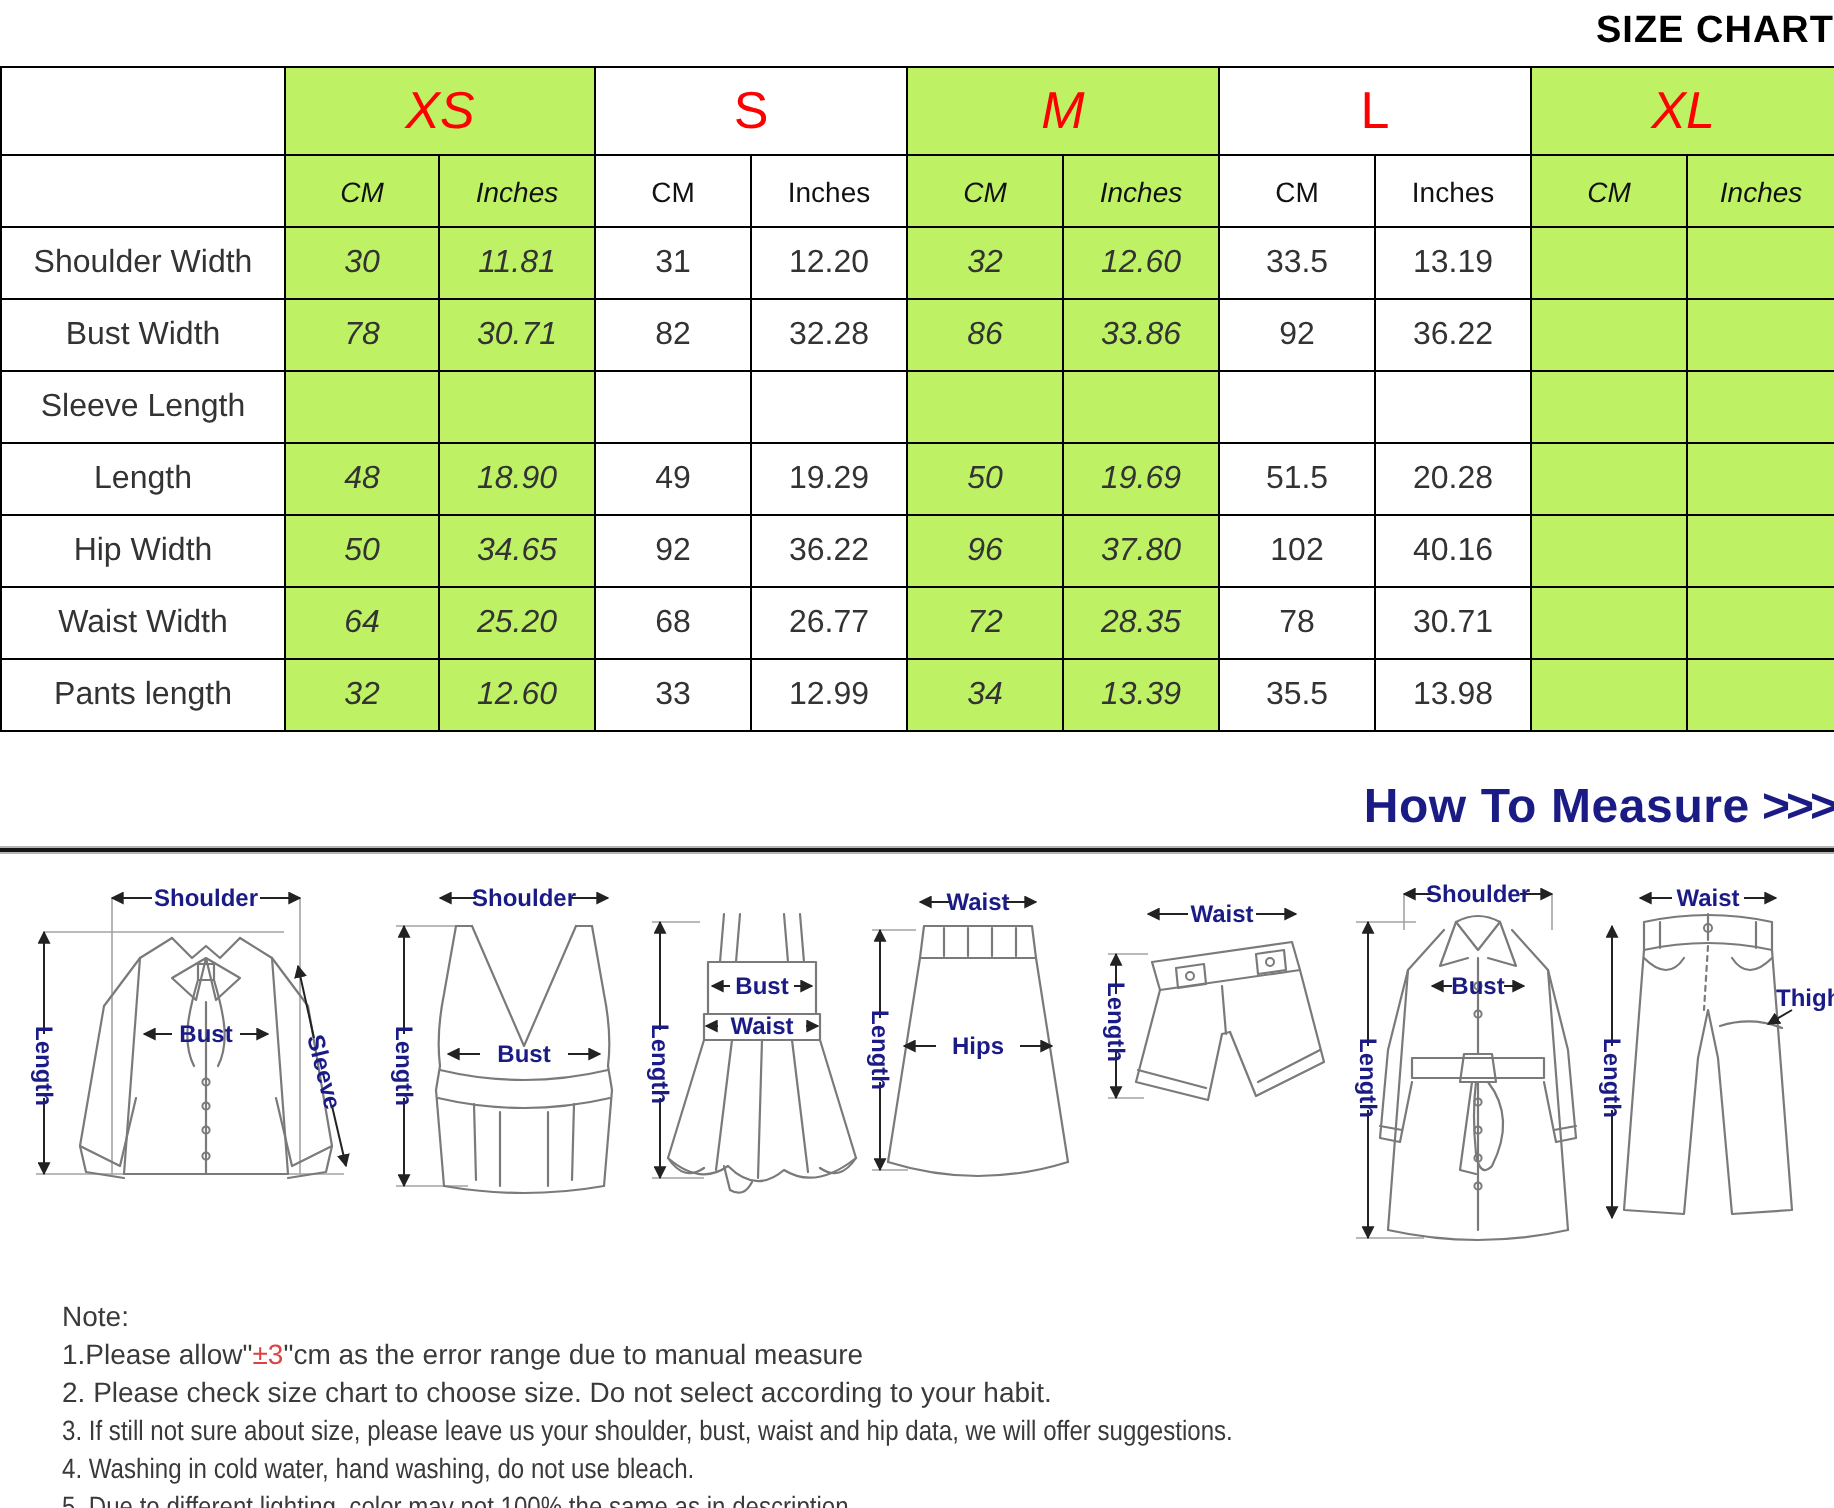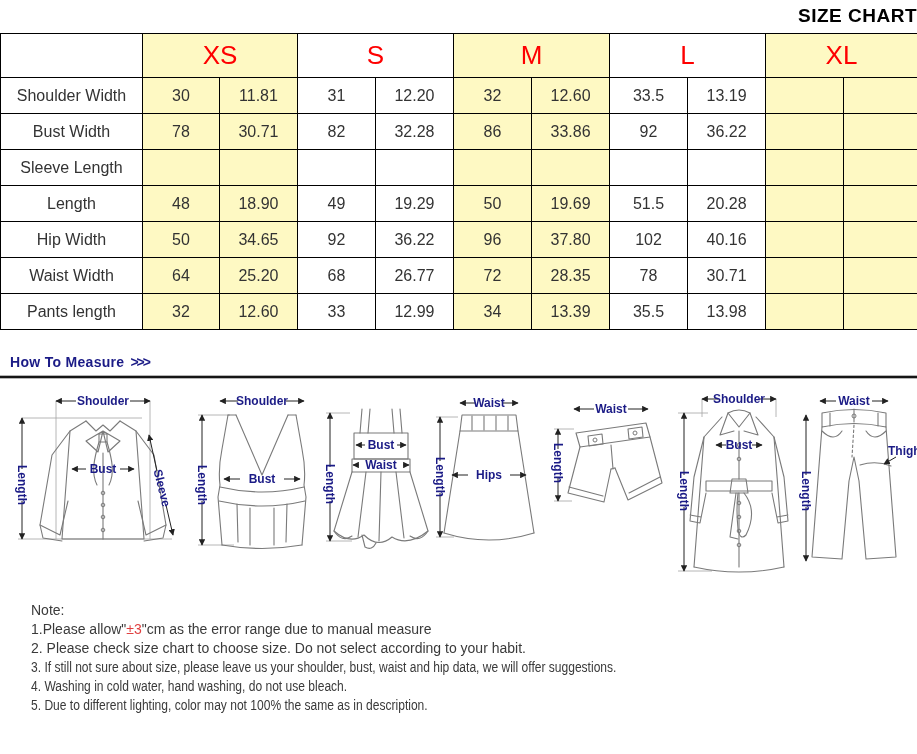--- a/index.html
+++ b/index.html
@@ -13,28 +13,29 @@
     height:33px; line-height:32px; text-align:right;
     font-size:19px; font-weight:bold; color:#000; letter-spacing:.5px;
   }
   table.size-chart {
     border-collapse:collapse; table-layout:fixed; width:917px;
   }
   table.size-chart th, table.size-chart td {
     border:1px solid #000; text-align:center; vertical-align:middle;
     padding:0; white-space:nowrap; overflow:hidden; font-weight:normal;
   }
-  .g { background:#fef9c3; }
+  .g { background:#bef264;font-style:italic; }
   .size-cell { height:44px; font-size:26px; font-weight:bold; color:#fe0000; }
   .unit-cell { height:36px; font-size:14px; font-weight:bold; color:#111; }
   .row-label { font-size:13.5px; color:#111; }
   .val { height:36px; font-size:16px; color:#333; }
   .measure-head {
-    margin:24px 0 5px 10px; font-size:14px; font-weight:bold; color:#1b1b86;
+    margin:24px 0 5px 10px; font-size:24px; font-weight:bold; color:#1b1b86;
     letter-spacing:.3px;
+    text-align:right;
   }
   .measure-head .arrows { letter-spacing:-2px; margin-left:6px; }
   .rule {
     height:4px; background:#151515;
     border-top:1px solid #b5b5b5; border-bottom:1px solid #b5b5b5;
   }
   .figures { display:block; margin-top:4px; }
   .gar { fill:none; stroke:#7a7a7a; stroke-width:1.1; stroke-linejoin:round; stroke-linecap:round; }
   .guide { stroke:#a3a3a3; stroke-width:0.8; fill:none; }
   .aB,.aS,.aE { stroke:#222; stroke-width:1; fill:none; }
@@ -72,20 +73,33 @@
       <col style="width:74px">
   </colgroup>
   <thead>
     <tr>
       <th class="size-cell"></th>
       <th class="size-cell g" colspan="2">XS</th>
       <th class="size-cell" colspan="2">S</th>
       <th class="size-cell g" colspan="2">M</th>
       <th class="size-cell" colspan="2">L</th>
       <th class="size-cell g" colspan="2">XL</th>
+    </tr>
+    <tr>
+      <th class="unit-cell"></th>
+      <th class="unit-cell g">CM</th>
+      <th class="unit-cell g">Inches</th>
+      <th class="unit-cell">CM</th>
+      <th class="unit-cell">Inches</th>
+      <th class="unit-cell g">CM</th>
+      <th class="unit-cell g">Inches</th>
+      <th class="unit-cell">CM</th>
+      <th class="unit-cell">Inches</th>
+      <th class="unit-cell g">CM</th>
+      <th class="unit-cell g">Inches</th>
     </tr>
   </thead>
   <tbody>
     <tr>
       <td class="val row-label">Shoulder Width</td>
       <td class="val g">30</td>
       <td class="val g">11.81</td>
       <td class="val">31</td>
       <td class="val">12.20</td>
       <td class="val g">32</td>

